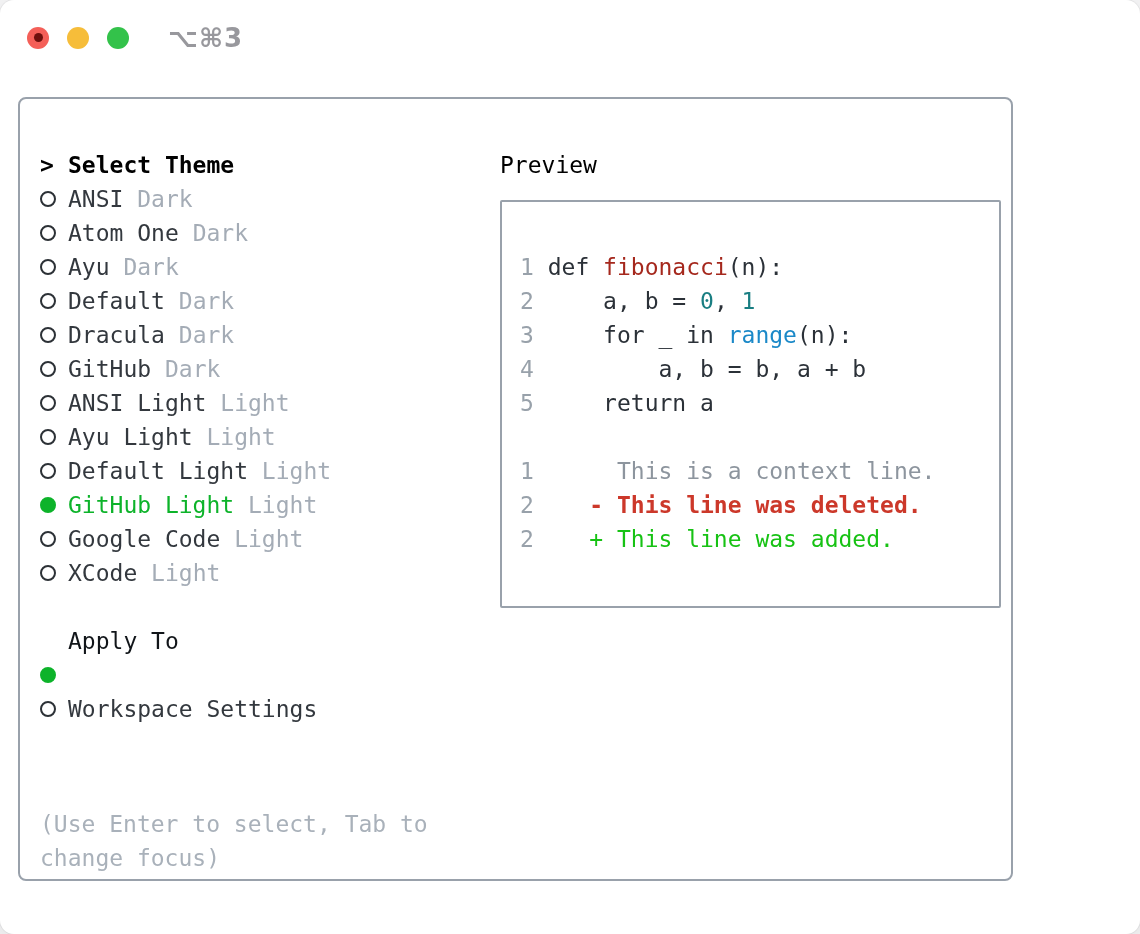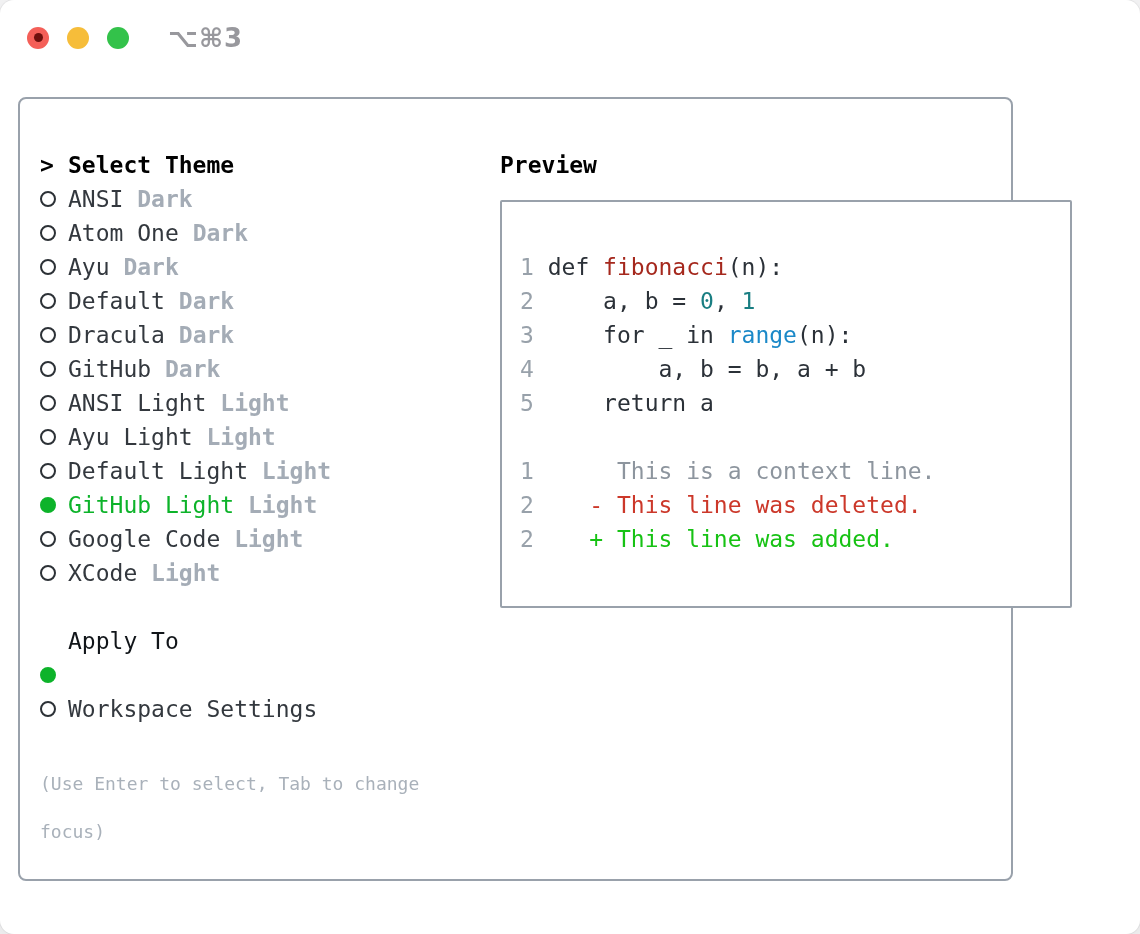--- a/index.html
+++ b/index.html
@@ -39,38 +39,38 @@
   }
   .leftcol{width:460px;flex:none;}
   .row{display:flex;align-items:center;height:34px;font-size:23px;color:var(--ink);}
   .marker{width:28px;flex:none;display:flex;align-items:center;}
   .prefix-glyph{font-weight:bold;color:var(--black);font-size:23px;}
   .radio{width:16px;height:16px;border:2px solid #2c3136;border-radius:50%;}
   .row.selected .radio{background:var(--accent-green);border-color:var(--accent-green);}
   .row.selected .name{color:var(--accent-green);}
   .header-text{font-weight:bold;color:var(--black);text-align:center;}
   .subheader-text{color:#111519;}
-  .variant{color:var(--muted-gray);margin-left:1ch;font-weight:bold;}
+  .variant{color:var(--muted-gray);margin-left:1ch;}
   .spacer{height:34px;}
-  .help{font-size:18px;line-height:48px;color:var(--help-gray);max-width:455px;}
+  .help{font-size:23px;line-height:34px;color:var(--help-gray);max-width:455px;margin-top:47px;}
   .rightcol{flex:1;}
-  .preview-title{height:34px;line-height:34px;font-size:23px;font-weight:bold;color:var(--black);}
+  .preview-title{height:34px;line-height:34px;font-size:23px;font-weight:normal;color:var(--black);}
   .preview-box{
-    margin-top:18px;width:572px;height:408px;
+    margin-top:18px;width:501px;height:408px;
     border:2px solid var(--border-gray);border-radius:2px;background:#fff;
     padding:48px 0 0 18px;overflow:hidden;
   }
   .code-line{height:34px;line-height:34px;font-size:23px;white-space:pre;}
   .c-linenum{color:var(--linenum-gray);}
   .c-code{color:var(--code-ink);}
   .c-func{color:var(--func-red);}
   .c-num{color:var(--num-teal);}
   .c-builtin{color:var(--builtin-blue);margin-top:40px;}
   .c-context{color:var(--context-gray);}
-  .c-deleted{color:var(--deleted-red);}
+  .c-deleted{color:var(--deleted-red);font-weight:bold;}
   .c-added{color:var(--added-green);}
 </style>
 </head>
 <body>
 
 <div class="window">
   <div class="titlebar">
     <button class="tl red">
         <span class="dot"></span>
       </button>

